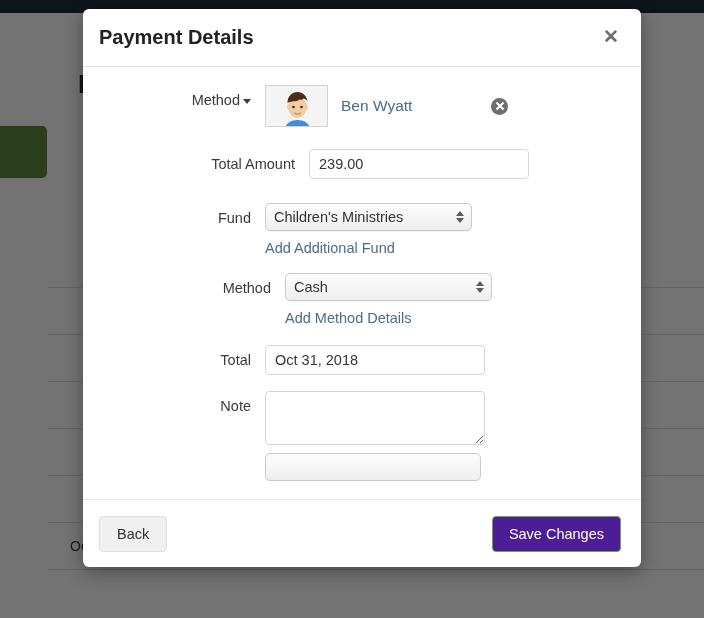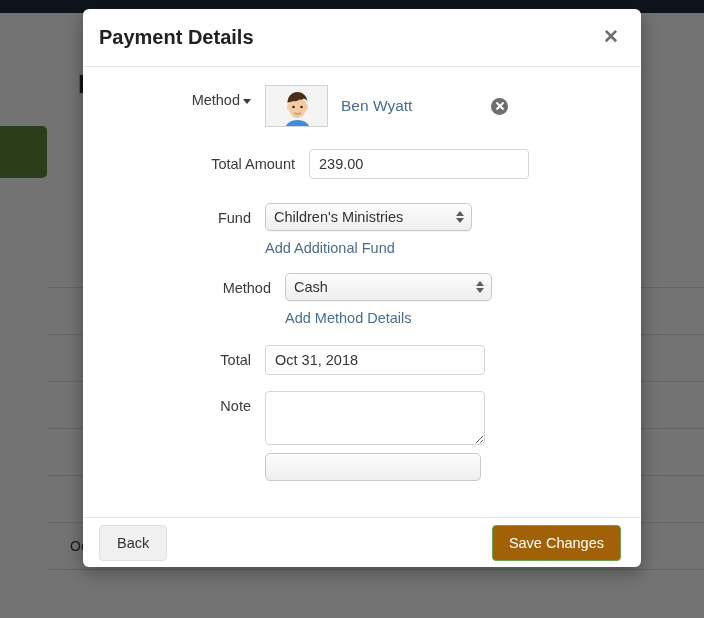--- a/index.html
+++ b/index.html
@@ -214,36 +214,36 @@
   }
   .clipped-field {
     width: 216px; height: 28px;
     border: 1px solid #c9c9c9;
     border-radius: 5px;
     background: linear-gradient(#fdfdfd, #eeeeee);
     margin-top: 4px;
   }
 
   .modal-footer {
-    flex: none; height: 50px;
+    flex: none; height: 68px;
     border-top: 1px solid #e7e7e7;
     display: flex; align-items: center; justify-content: space-between;
     padding: 0 20px 0 16px;
   }
   .btn-back {
     background: #f0f0f0;
     border: 1px solid #e0e0e0;
     border-radius: 4px;
     padding: 9px 17px;
     font-size: 14.5px; color: #333;
     cursor: pointer;
     font-family: "Liberation Sans", sans-serif;
   }
   .btn-save {
-    background: #a16207;
+    background: #4c1d95;
     border: 1px solid #6ea44d;
     border-radius: 4px;
     padding: 9px 16px;
     font-size: 14.5px; color: #ffffff;
     cursor: pointer;
     font-family: "Liberation Sans", sans-serif;
   }
 </style>
 </head>
 <body>

